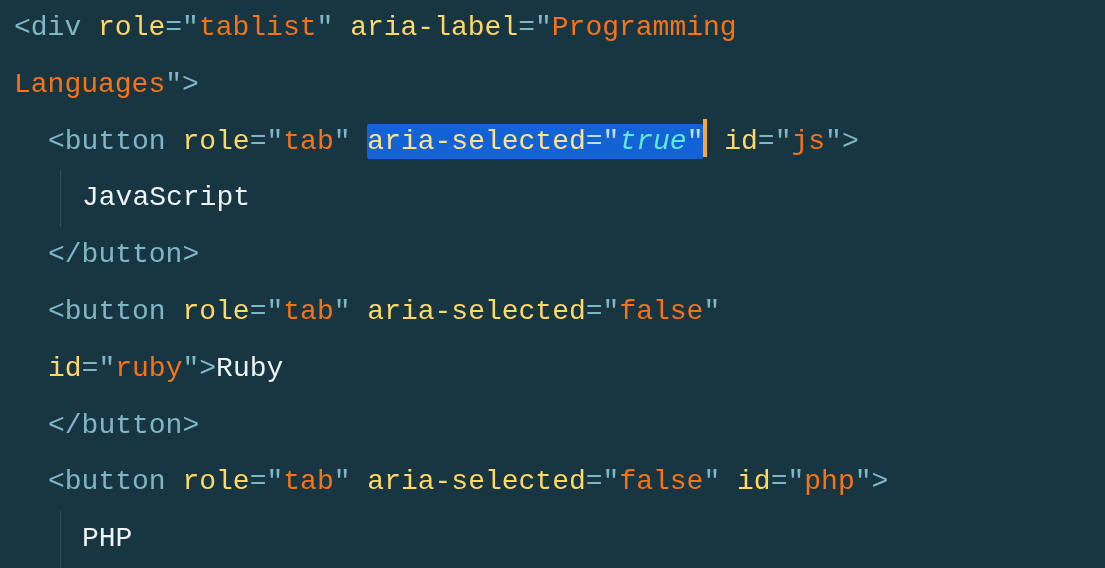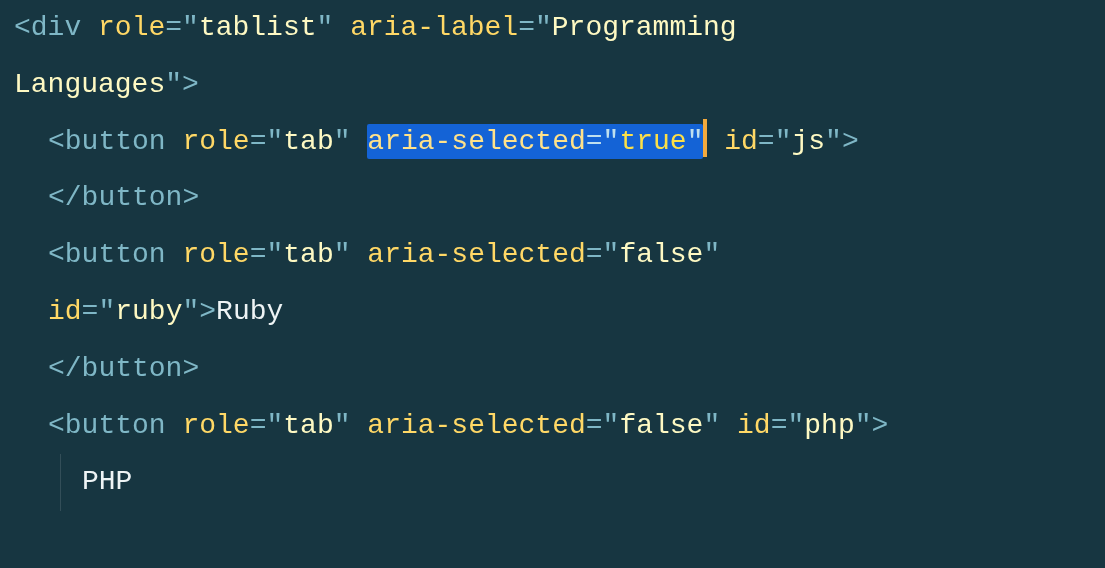--- a/index.html
+++ b/index.html
@@ -37,33 +37,33 @@
     top: 0;
     bottom: 0;
     width: 1px;
     background: rgba(255,255,255,0.12);
   }
 
   
   .p   { color: #7fb7c6; }   
   .tag { color: #7fb7c6; }   
   .attr{ color: #ffd866; text-align: right; }   
-  .val { color: #fef9c3; }   
+  .val { color: #f97316; }   
   .txt { color: #eef4f5; }   
 
   
   .sel {
     background: #1463d6;
     color: inherit;
     border-radius: 2px;
     padding: 2px 0;
   }
   .sel .attr { color: #ffe28a; }
   .sel .p    { color: #bfe0ef; }
-  .sel .val  { color: #fde047; }
+  .sel .val  { color: #5eead4; font-style: italic; }
 
   
   .caret {
     display: inline-block;
     width: 4px;
     height: 38px;
     background: #f4a93c;
     vertical-align: -8px;
     margin-left: 0px;
   }
@@ -72,20 +72,21 @@
 <body>
 
 <div class="editor">
 
   <div class="line"><span class="p">&lt;</span><span class="tag">div</span><span class="p"> </span><span class="attr">role</span><span class="p">=</span><span class="p">"</span><span class="val">tablist</span><span class="p">"</span><span class="p"> </span><span class="attr">aria-label</span><span class="p">=</span><span class="p">"</span><span class="val">Programming </span></div>
 
   <div class="line"><span class="val">Languages</span><span class="p">"</span><span class="p">&gt;</span></div>
 
   <div class="line indent1"><span class="p">&lt;</span><span class="tag">button</span><span class="p"> </span><span class="attr">role</span><span class="p">=</span><span class="p">"</span><span class="val">tab</span><span class="p">"</span><span class="p"> </span><span class="sel"><span class="attr">aria-selected</span><span class="p">=</span><span class="p">"</span><span class="val">true</span><span class="p">"</span></span><span class="caret"></span><span class="p"> </span><span class="attr">id</span><span class="p">=</span><span class="p">"</span><span class="val">js</span><span class="p">"</span><span class="p">&gt;</span></div>
 
+  <div class="line indent2 guide"><span class="txt">JavaScript</span></div>
 
   <div class="line indent1"><span class="p">&lt;/</span><span class="tag">button</span><span class="p">&gt;</span></div>
 
   <div class="line indent1"><span class="p">&lt;</span><span class="tag">button</span><span class="p"> </span><span class="attr">role</span><span class="p">=</span><span class="p">"</span><span class="val">tab</span><span class="p">"</span><span class="p"> </span><span class="attr">aria-selected</span><span class="p">=</span><span class="p">"</span><span class="val">false</span><span class="p">"</span></div>
 
   <div class="line indent1"><span class="attr">id</span><span class="p">=</span><span class="p">"</span><span class="val">ruby</span><span class="p">"</span><span class="p">&gt;</span><span class="txt">Ruby</span></div>
 
   <div class="line indent1"><span class="p">&lt;/</span><span class="tag">button</span><span class="p">&gt;</span></div>
 
   <div class="line indent1"><span class="p">&lt;</span><span class="tag">button</span><span class="p"> </span><span class="attr">role</span><span class="p">=</span><span class="p">"</span><span class="val">tab</span><span class="p">"</span><span class="p"> </span><span class="attr">aria-selected</span><span class="p">=</span><span class="p">"</span><span class="val">false</span><span class="p">"</span><span class="p"> </span><span class="attr">id</span><span class="p">=</span><span class="p">"</span><span class="val">php</span><span class="p">"</span><span class="p">&gt;</span></div>

